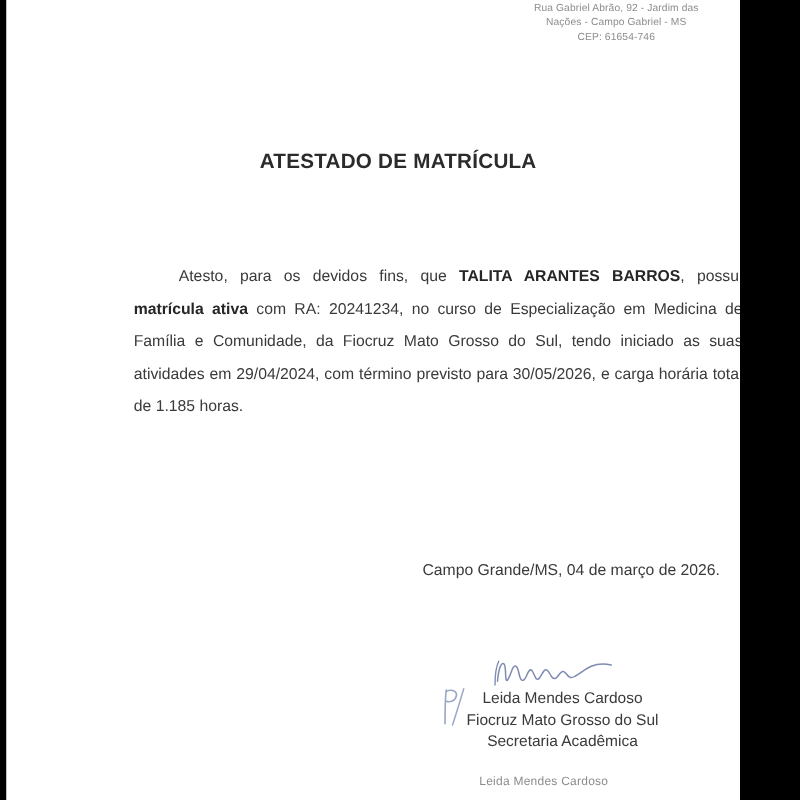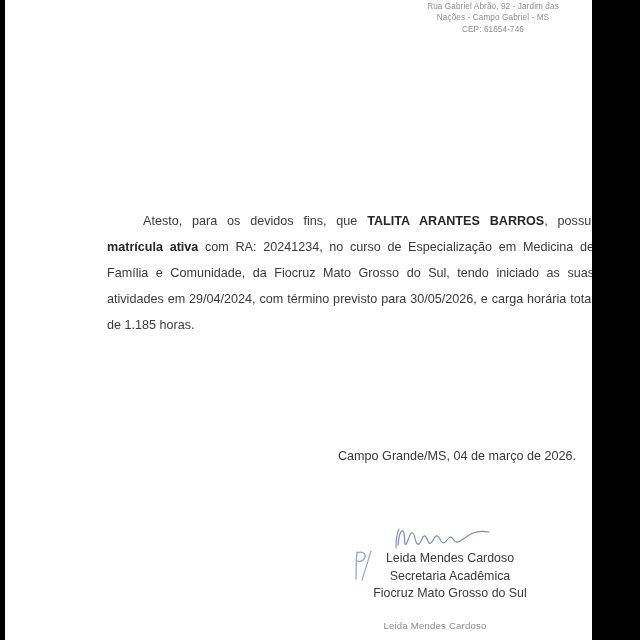--- a/index.html
+++ b/index.html
@@ -150,20 +150,21 @@
   <div class="bar-left"></div>
 
   <div class="page">
 
     <div class="letterhead">
       <div>Rua Gabriel Abrão, 92 - Jardim das</div>
       <div>Nações - Campo Gabriel - MS</div>
       <div>CEP: 61654-746</div>
     </div>
 
+    <div class="doc-title">ATESTADO DE MATRÍCULA</div>
 
     <div class="body-text"><span class="indent"></span><span>Atesto, para os devidos fins, que </span><b>TALITA ARANTES BARROS</b><span>, possui </span><b>matrícula ativa</b><span> com RA: 20241234, no curso de Especialização em Medicina de Família e Comunidade, da Fiocruz Mato Grosso do Sul, tendo iniciado as suas atividades em 29/04/2024, com término previsto para 30/05/2026, e carga horária total de 1.185 horas.</span></div>
 
     <div class="date-line">Campo Grande/MS, 04 de março de 2026.</div>
 
     <div class="signature-block">
 
       <div class="sig-scrawl">
         <svg width="120" height="26" viewBox="0 0 120 26" aria-hidden="true">
           <path d="M8 21 C9 10, 11 6, 13 7 C15 8, 14 17, 15 20 C16 22, 18 16, 20 11
@@ -177,22 +178,22 @@
 
       <div class="pen-mark">
         <svg width="26" height="34" viewBox="0 0 26 34" aria-hidden="true">
           <path d="M6 4 C5 12, 5 22, 5 31" fill="none" stroke="#9aa8c8" stroke-width="1.3" stroke-linecap="round"></path>
           <path d="M6 5 C11 3, 15 5, 14 9 C13 13, 9 14, 6 13" fill="none" stroke="#9aa8c8" stroke-width="1.3" stroke-linecap="round"></path>
           <path d="M20 3 C17 13, 14 23, 11 32" fill="none" stroke="#9aa8c8" stroke-width="1.2" stroke-linecap="round"></path>
         </svg>
       </div>
 
       <div class="sig-line">Leida Mendes Cardoso</div>
+      <div class="sig-line">Fiocruz Mato Grosso do Sul</div>
       <div class="sig-line">Secretaria Acadêmica</div>
-      <div class="sig-line">Fiocruz Mato Grosso do Sul</div>
     </div>
 
     <div class="footer-stamp">Leida Mendes Cardoso</div>
 
   </div>
 
   <div class="bar-right"></div>
 </div>
 
 </body></html>

